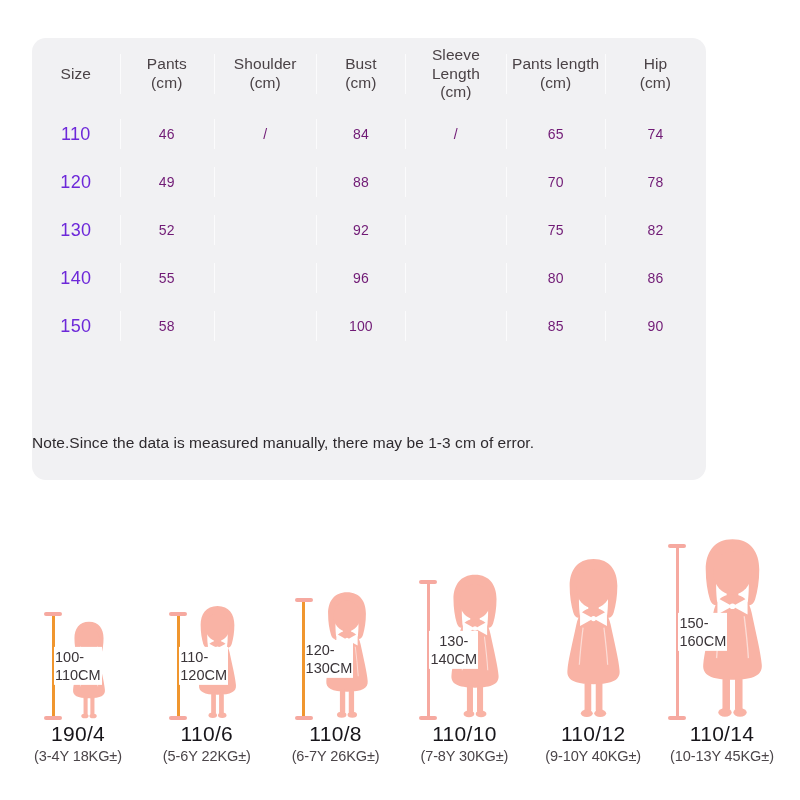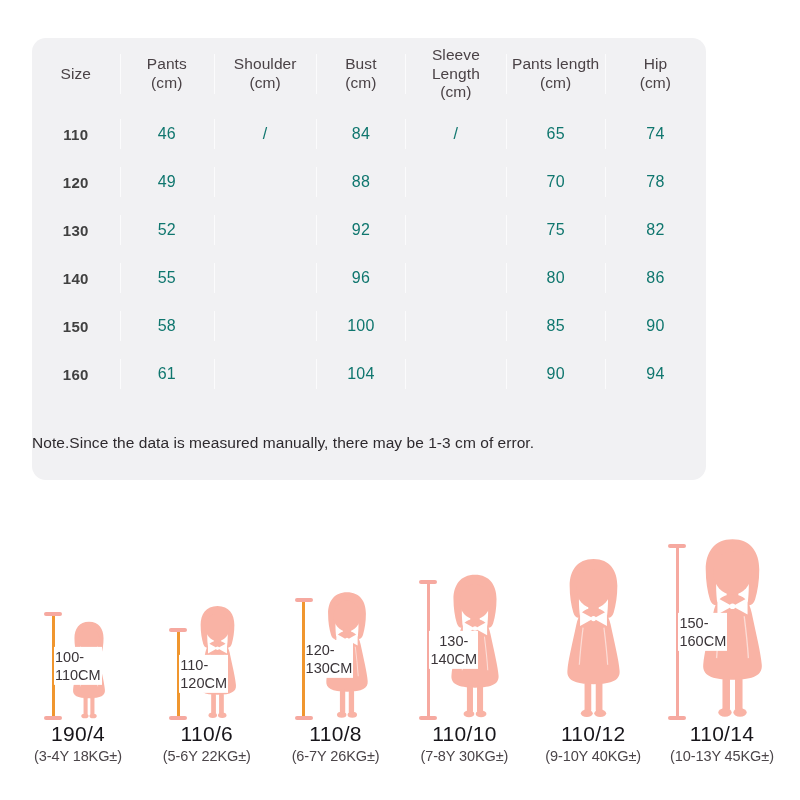--- a/index.html
+++ b/index.html
@@ -58,29 +58,29 @@
     top: 50%;
     transform: translateY(-50%);
     width: 1px;
     height: 30px;
     background: #fbfbfc;
   }
   .size-table thead th.sep::before { height: 40px; }
 
   .size-table tbody td {
     height: 48px;
-    font-size: 16px;
-    color: #0f766e;
+    font-size: 14px;
+    color: #701a75;
     letter-spacing: .2px;
   }
 
   .size-table tbody td.col-size {
-    color: #404040;
-    font-weight: 700;
-    font-size: 15px;
+    color: #6d28d9;
+    font-weight: 400;
+    font-size: 18px;
     letter-spacing: .3px;
   }
 
   .col-w-size   { width: 13.0%; }
   .col-w-length { width: 14.0%; }
   .col-w-should { width: 15.2%; }
   .col-w-bust   { width: 13.2%; }
   .col-w-sleeve { width: 15.0%; }
   .col-w-pants  { width: 14.6%; }
   .col-w-hip    { width: 15.0%; }
@@ -264,29 +264,20 @@
         </tr>
         <tr>
           <td class="col-size">150</td>
           <td class="sep">58</td>
           <td class="sep"></td>
           <td class="sep">100</td>
           <td class="sep"></td>
           <td class="sep">85</td>
           <td class="sep">90</td>
         </tr>
-        <tr>
-          <td class="col-size">160</td>
-          <td class="sep">61</td>
-          <td class="sep"></td>
-          <td class="sep">104</td>
-          <td class="sep"></td>
-          <td class="sep">90</td>
-          <td class="sep">94</td>
-        </tr>
       </tbody>
   </table>
 
   <div class="note-row">Note.Since the data is measured manually, there may be 1-3 cm of error.</div>
 </div>
 
 <div class="figures" id="figures">
     <div class="fig-group">
       <div class="fig-body">
         <div class="meas" style="height: 108px;">
@@ -342,21 +333,21 @@
     </g>
   </svg></div>
       </div>
       <div class="fig-caption">
         <div class="fig-size">190/4</div>
         <div class="fig-detail">(3-4Y  18KG±)</div>
       </div>
     </div>
     <div class="fig-group">
       <div class="fig-body">
-        <div class="meas" style="height: 92px;">
+        <div class="meas" style="height: 108px;">
           <div class="cap" style="background: rgb(246, 169, 160);"></div>
           <div class="stem" style="background: rgb(240, 150, 46);"></div>
           <div class="cap" style="background: rgb(246, 169, 160);"></div>
           <div class="meas-label" style="white-space: pre;">110-
 120CM</div>
         </div>
         <div style="line-height: 0;">
   <svg class="girl" width="53" height="116" viewBox="0 0 100 220" aria-hidden="true">
     <g fill="#F9B3A5">
 

